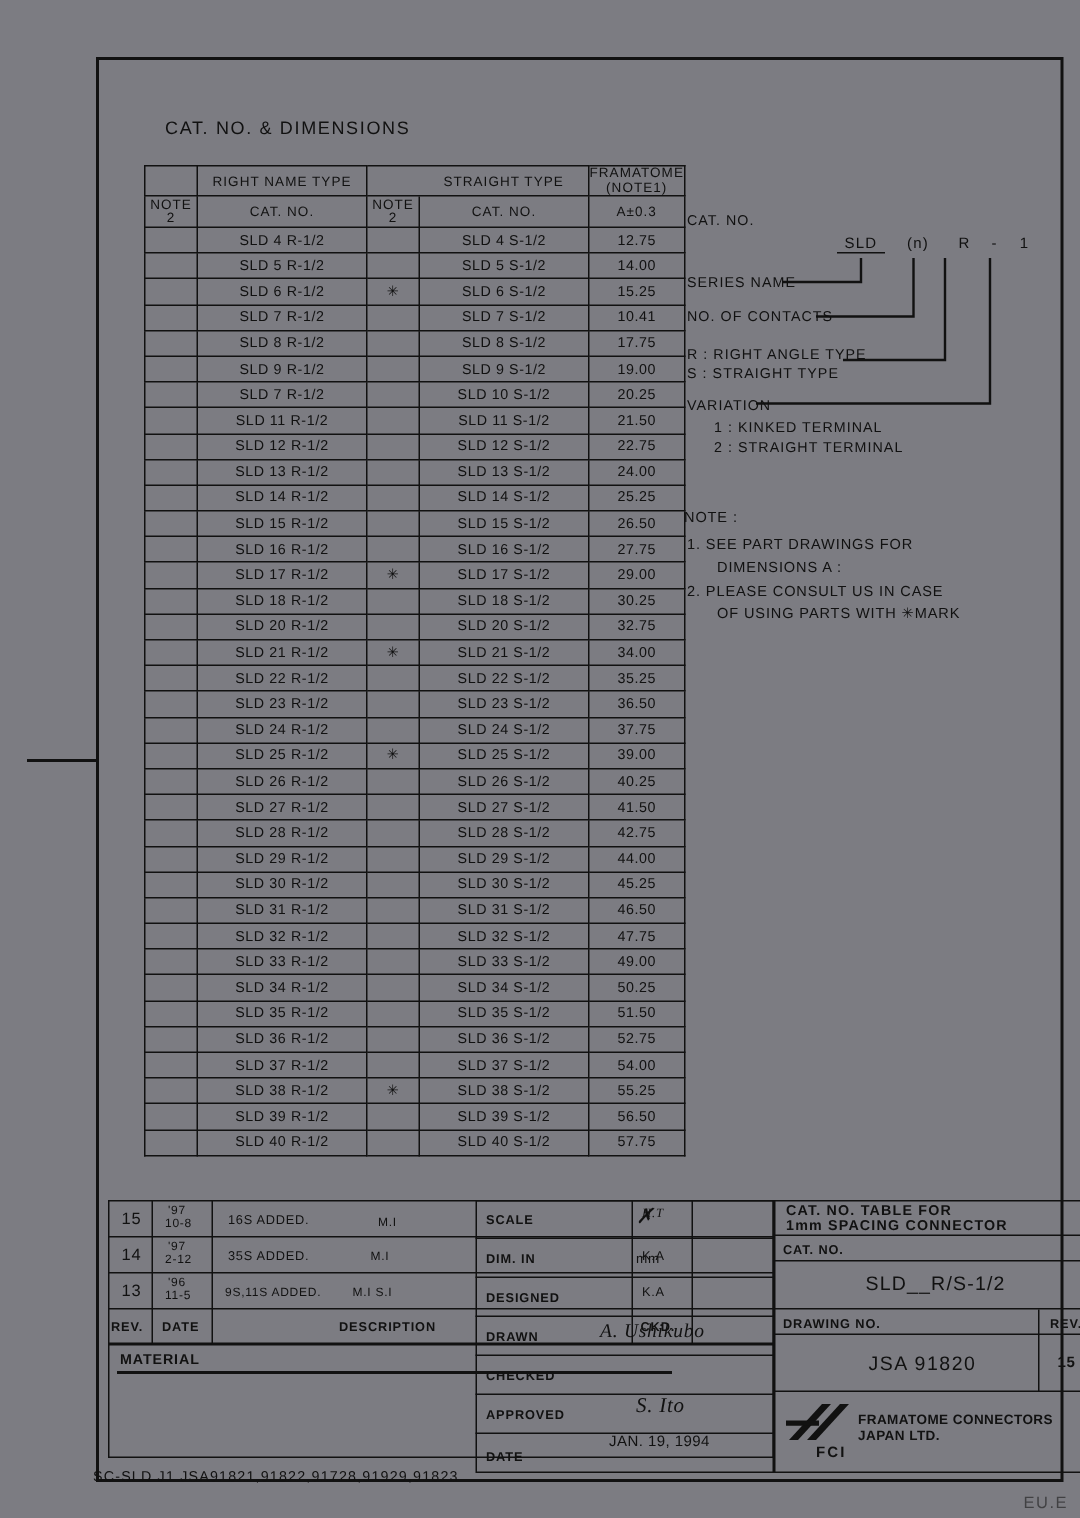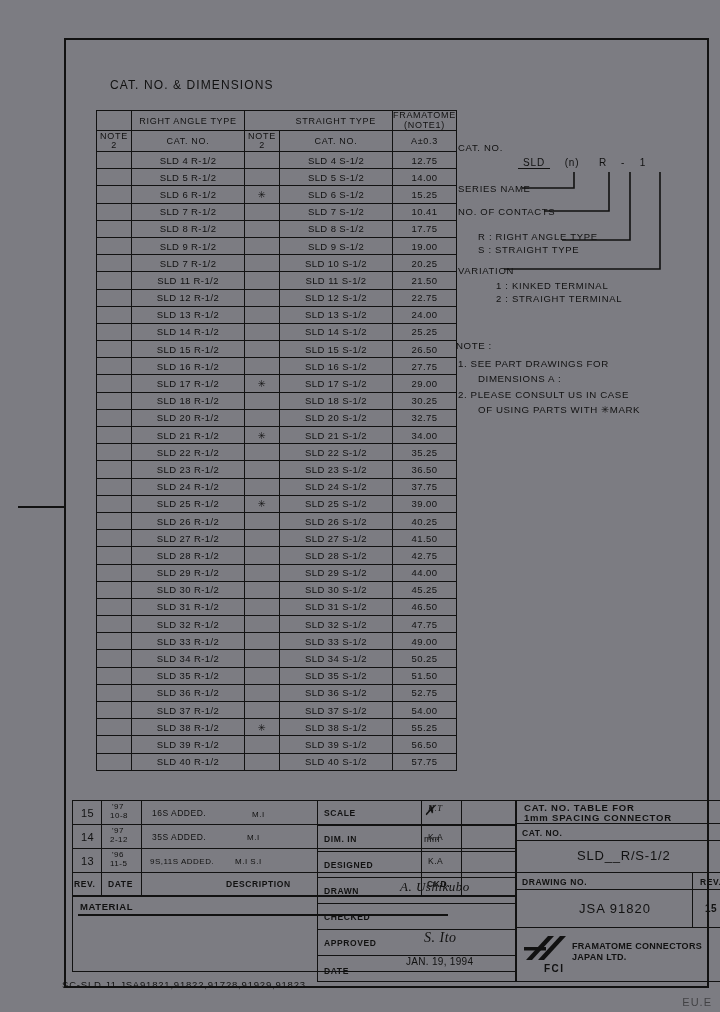--- a/index.html
+++ b/index.html
@@ -54,31 +54,31 @@
   .noteh{font-size:8px;line-height:9px;letter-spacing:.2px;}
   .star{font-size:11px;line-height:9px;}
   .catcell{letter-spacing:.7px;}
   
   .legend{
     position:absolute;left:458px;top:142px;
     width:232px;font-size:9.5px;letter-spacing:.7px;
   }
   .legend .lg-title{margin:0 0 4px 0;}
   .pn{
-    position:relative;height:22px;margin-left:60px;
+    position:relative;height:22px;margin-left:100px;
     display:flex;align-items:flex-start;
   }
   .pn span{font-size:10px;letter-spacing:.8px;}
   .pn .p1{width:32px;text-align:center;border-bottom:1px solid #111;}
   .pn .p2{width:26px;text-align:center;margin-left:9px;}
   .pn .p3{width:14px;text-align:center;margin-left:11px;}
   .pn .p4{width:14px;text-align:center;margin-left:6px;}
   .pn .p5{width:14px;text-align:center;margin-left:6px;}
   .lrow{position:relative;height:15px;white-space:nowrap;}
-  .lrow.tight{height:13px;margin-left:20px;}
+  .lrow.tight{height:13px;}
   .note-blk{
     position:absolute;left:456px;top:338px;width:238px;
     font-size:9.7px;letter-spacing:.6px;line-height:15.5px;
   }
   .note-blk .n-h{margin-bottom:2px;}
   .note-blk .n-i{padding-left:12px;text-indent:-10px;}
   .note-blk .n-c{padding-left:22px;}
   
   .tb{
     position:absolute;left:50px;top:800px;
@@ -107,21 +107,21 @@
 <div class="left-tick"></div>
 
 <div class="sheet"></div>
 
 <div class="main-title">CAT. NO. &amp; DIMENSIONS</div>
 
 <table class="cat">
   <thead>
     <tr class="hdr1">
       <th class="c-note" colspan="1"></th>
-      <th class="c-cat" style="border-left:none">RIGHT ANGLE TYPE</th>
+      <th class="c-cat" style="border-left:none">RIGHT NAME TYPE</th>
       <th class="c-note" style="border-right:none"></th>
       <th class="c-cat" style="border-left:none">STRAIGHT TYPE</th>
       <th class="c-dim dimhdr">
         <div>FRAMATOME</div>
         <div>(NOTE1)</div>
       </th>
     </tr>
     <tr class="hdr2">
       <th class="c-note noteh">
         <div>NOTE</div>

